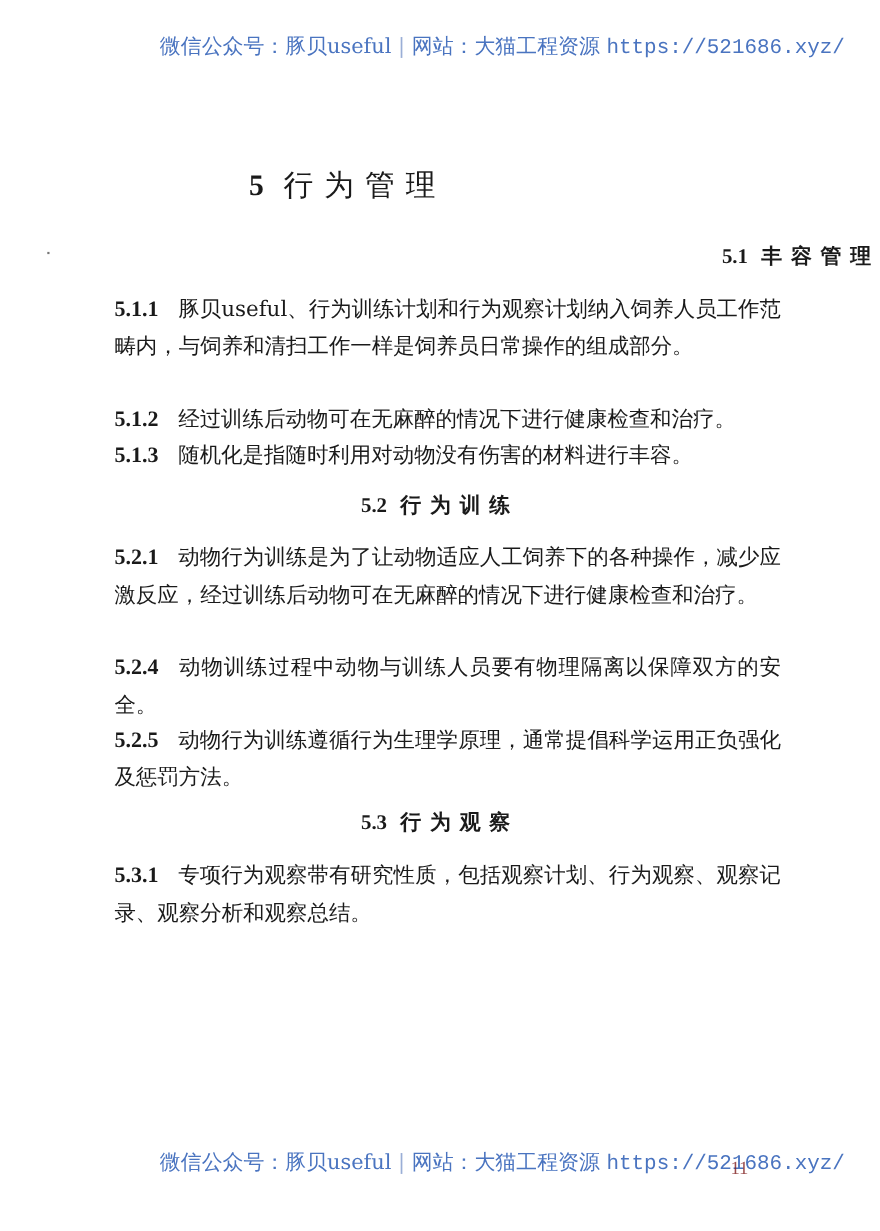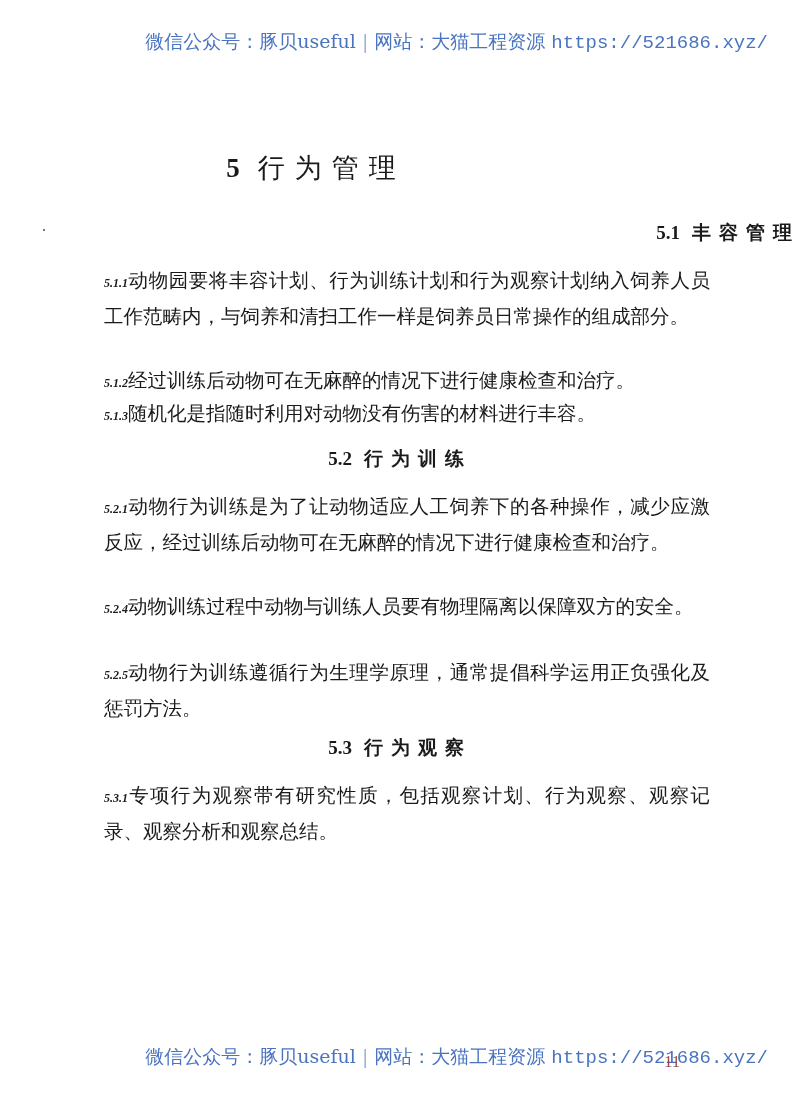--- a/index.html
+++ b/index.html
@@ -12,21 +12,21 @@
     .wm-top { top: 29px; }
     .wm-bottom { top: 1044px; }
     .chapter-title { position: absolute; top: 150px; left: 0; width: 632px; text-align: center;
                      font-size: 27px; letter-spacing: 10px; }
     .chapter-title .num { font-weight: bold; margin-right: 18px; letter-spacing: 0; font-family: "Liberation Serif", serif; }
     .section-title { position: absolute; left: 0; width: 800px; text-align: center; font-size: 19px;
                      font-weight: bold; letter-spacing: 8px; }
     .section-title .num { font-family: "Liberation Serif", serif; margin-right: 12px; letter-spacing: 0; }
     .para { position: absolute; left: 104px; width: 606px; font-size: 19.5px; line-height: 34px;
             text-align: justify; }
-    .para .clause { font-weight: bold; font-family: "Liberation Serif", serif; font-size: 12px; font-style: italic; }
+    .para .clause { font-weight: bold; font-family: "Liberation Serif", serif; margin-right: 18px; font-size: 20px; }
     .page-number { position: absolute; top: 1052px; left: 664px; font-size: 17px; color: #7f1d1d;
                    font-family: "Liberation Serif", serif; opacity: 0.8; }
     .dot-mark { position: absolute; top: 229px; left: 43px; width: 2px; height: 2px; background: #777; }
   </style>
 </head>
 <body>
 
 <div class="watermark wm-top">
   <span>微信公众号：豚贝useful</span><span class="sep">|</span><span>网站：大猫工程资源</span>
   <span class="url">https://521686.xyz/</span>
@@ -35,21 +35,21 @@
 <div class="dot-mark"></div>
 
 <div class="chapter-title">
   <span class="num">5</span><span>行为管理</span>
 </div>
 
 <div class="section-title" style="top:220px;text-align:right;">
   <span class="num">5.1</span><span>丰容管理</span>
 </div>
 <div class="para" style="top:264px;">
-  <span class="clause">5.1.1</span><span>动物园要将丰容计划、行为训练计划和行为观察计划纳入饲养人员工作范畴内，与饲养和清扫工作一样是饲养员日常操作的组成部分。</span>
+  <span class="clause">5.1.1</span><span>豚贝useful、行为训练计划和行为观察计划纳入饲养人员工作范畴内，与饲养和清扫工作一样是饲养员日常操作的组成部分。</span>
 </div>
 <div class="para" style="top:364px;">
   <span class="clause">5.1.2</span><span>经过训练后动物可在无麻醉的情况下进行健康检查和治疗。</span>
 </div>
 <div class="para" style="top:397px;">
   <span class="clause">5.1.3</span><span>随机化是指随时利用对动物没有伤害的材料进行丰容。</span>
 </div>
 
 <div class="section-title" style="top:446px;">
   <span class="num">5.2</span><span>行为训练</span>

